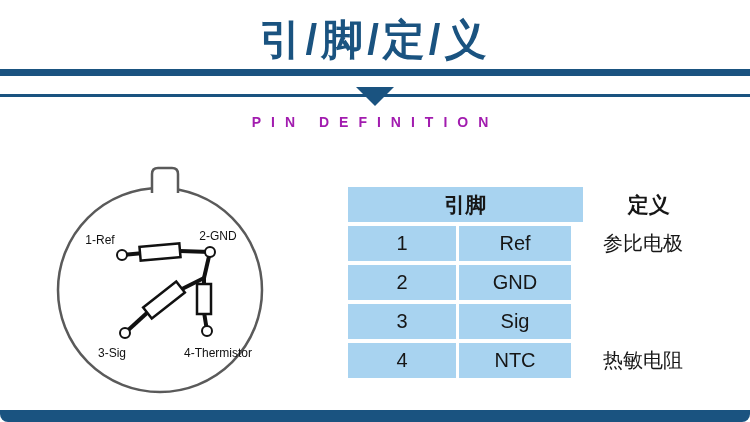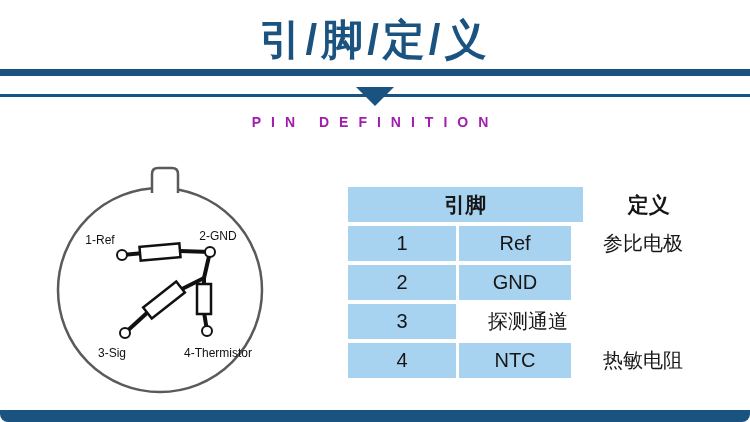--- a/index.html
+++ b/index.html
@@ -150,21 +150,21 @@
     <div class="cell white col-def">参比电极</div>
   </div>
 
   <div class="pin-row">
     <div class="cell blue col-num">2</div>
     <div class="cell blue col-name">GND</div>
   </div>
 
   <div class="pin-row">
     <div class="cell blue col-num">3</div>
-    <div class="cell white col-def">探测通道</div>
+    <div class="cell blue col-name">Sig</div>
   </div>
 
   <div class="pin-row">
     <div class="cell blue col-num">4</div>
     <div class="cell blue col-name">NTC</div>
     <div class="cell white col-def">热敏电阻</div>
   </div>
 </div>
 
 <div class="footer-bar"></div>

